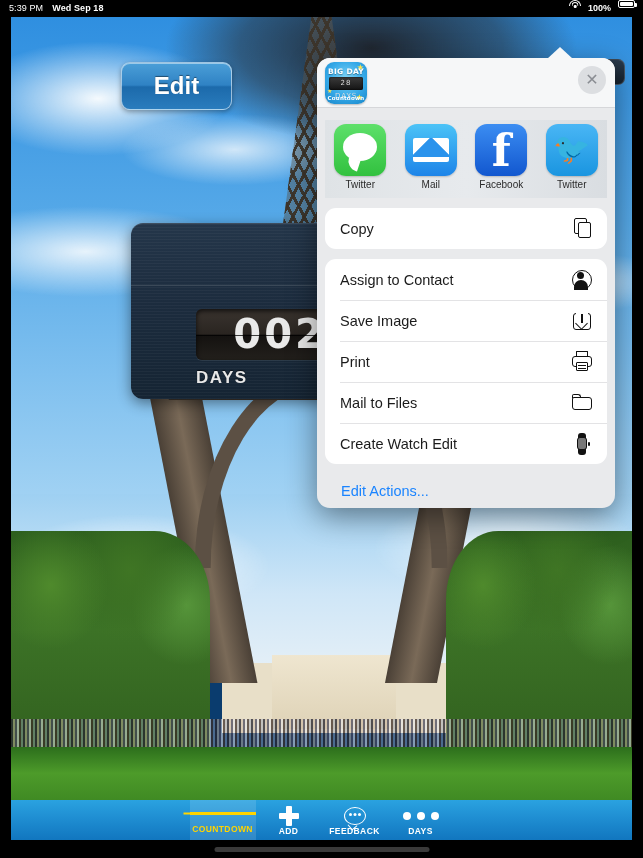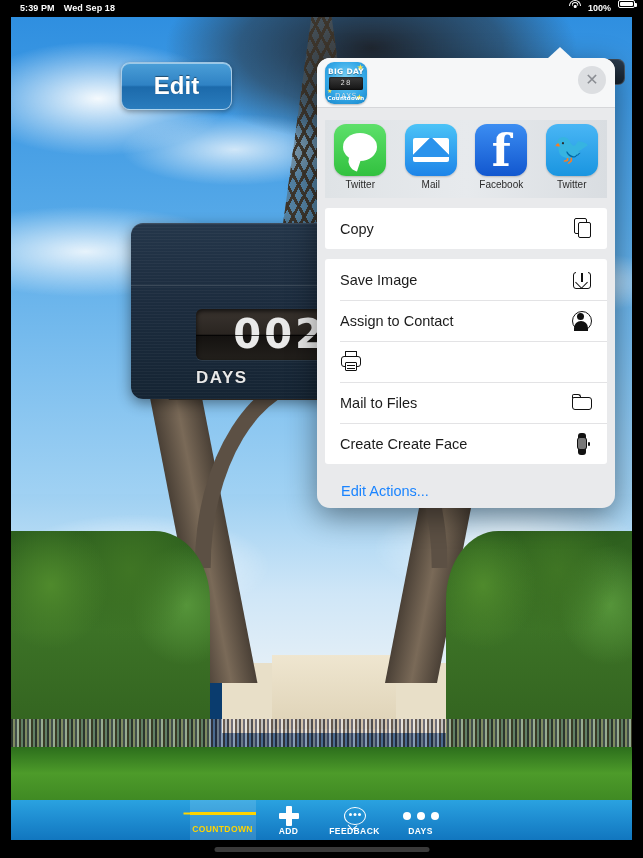--- a/index.html
+++ b/index.html
@@ -10,21 +10,21 @@
     overflow:hidden;
   }
   #screen { position:relative; width:643px; height:858px; background:#000; }
 
   
   .statusbar{
     position:absolute; left:0; top:0; width:643px; height:16px;
     background:#000; color:#fff; font-size:9px; line-height:16px;
     display:flex; align-items:center; z-index:60;
   }
-  .sb-time{ margin-left:20px; font-weight:700; letter-spacing:.1px; }
+  .sb-time{ margin-left:9px; font-weight:400; letter-spacing:.1px; }
   .sb-date{ margin-left:9px; font-weight:600; letter-spacing:.1px; }
   .sb-right{ margin-left:auto; margin-right:8px; display:flex; gap:7px; }
   .sb-pct{ font-weight:600; font-size:9px; }
   .wifi-ico{ display:inline-block; width:12px; height:9px; position:relative; }
   .wifi-ico i{ position:absolute; border:1.2px solid #fff; border-bottom:none;
      border-radius:50% 50% 0 0 / 100% 100% 0 0; left:50%; transform:translateX(-50%); }
   .wifi-ico i:nth-child(1){ width:12px; height:6px; top:0; }
   .wifi-ico i:nth-child(2){ width:7px;  height:3.5px; top:2.4px; }
   .wifi-ico i:nth-child(3){ width:2.6px; height:2.6px; top:5.4px; background:#fff; border-radius:50%; border:none;}
   .batt{ width:17px; height:8px; border:1px solid #fff; border-radius:2px; position:relative; }
@@ -250,21 +250,21 @@
   .ic-fb .f{
     position:absolute; left:0; right:0; top:4px; text-align:center; color:#fff;
     font-size:44px; font-weight:bold; font-family:"DejaVu Serif", serif; line-height:46px;
   }
   .ic-tw{ background:linear-gradient(#49b6f5,#1a95e0); }
   .ic-tw .bird{
     position:absolute; left:0; right:0; top:10px; text-align:center; color:#fff; font-size:30px; line-height:30px;
   }
 
   .group{
-    margin:10px 8px 0 8px; background:#fff; border-radius:3px; overflow:hidden;
+    margin:10px 8px 0 8px; background:#fff; border-radius:11px; overflow:hidden;
   }
   .act{
     position:relative; height:41px; display:flex; align-items:center;
     padding:0 14px 0 15px; cursor:pointer;
   }
   .act + .act::before{
     content:""; position:absolute; left:15px; right:0; top:0; height:1px; background:#e3e3e5;
   }
   .act-lbl{ font-size:14.5px; color:#1b1b1b; flex:1; }
   .act-ico{ width:22px; height:22px; position:relative; color:#111; }
@@ -465,52 +465,53 @@
         <span class="act-lbl">Copy</span>
         <span class="act-ico i-copy">
             <i class="a"></i>
             <i class="b"></i>
           </span>
       </div>
     </div>
 
     <div class="group">
       <div class="act">
+        <span class="act-lbl">Assign to Contact</span>
+        <span class="act-ico i-contact">
+            <i class="c"></i>
+            <i class="h"></i>
+            <i class="s"></i>
+          </span>
+      </div>
+      <div class="act">
         <span class="act-lbl">Save Image</span>
         <span class="act-ico i-save">
             <i class="box"></i>
             <i class="cut"></i>
             <i class="arw"></i>
           </span>
       </div>
       <div class="act">
-        <span class="act-lbl">Assign to Contact</span>
-        <span class="act-ico i-contact">
-            <i class="c"></i>
-            <i class="h"></i>
-            <i class="s"></i>
-          </span>
-      </div>
-      <div class="act">
+        <span class="act-lbl">Print</span>
         <span class="act-ico i-print">
             <i class="top"></i>
             <i class="body"></i>
             <i class="out"></i>
             <i class="ln"></i>
           </span>
       </div>
       <div class="act">
         <span class="act-lbl">Mail to Files</span>
         <span class="act-ico i-folder">
             <i class="tab"></i>
             <i class="f"></i>
           </span>
       </div>
       <div class="act">
-        <span class="act-lbl">Create Create Face</span>
+        <span class="act-lbl">Create Watch Edit</span>
         <span class="act-ico i-watch">
             <i class="band"></i>
             <i class="face"></i>
             <i class="crown"></i>
           </span>
       </div>
     </div>
 
     <div class="edit-actions">Edit Actions...</div>
   </div>

